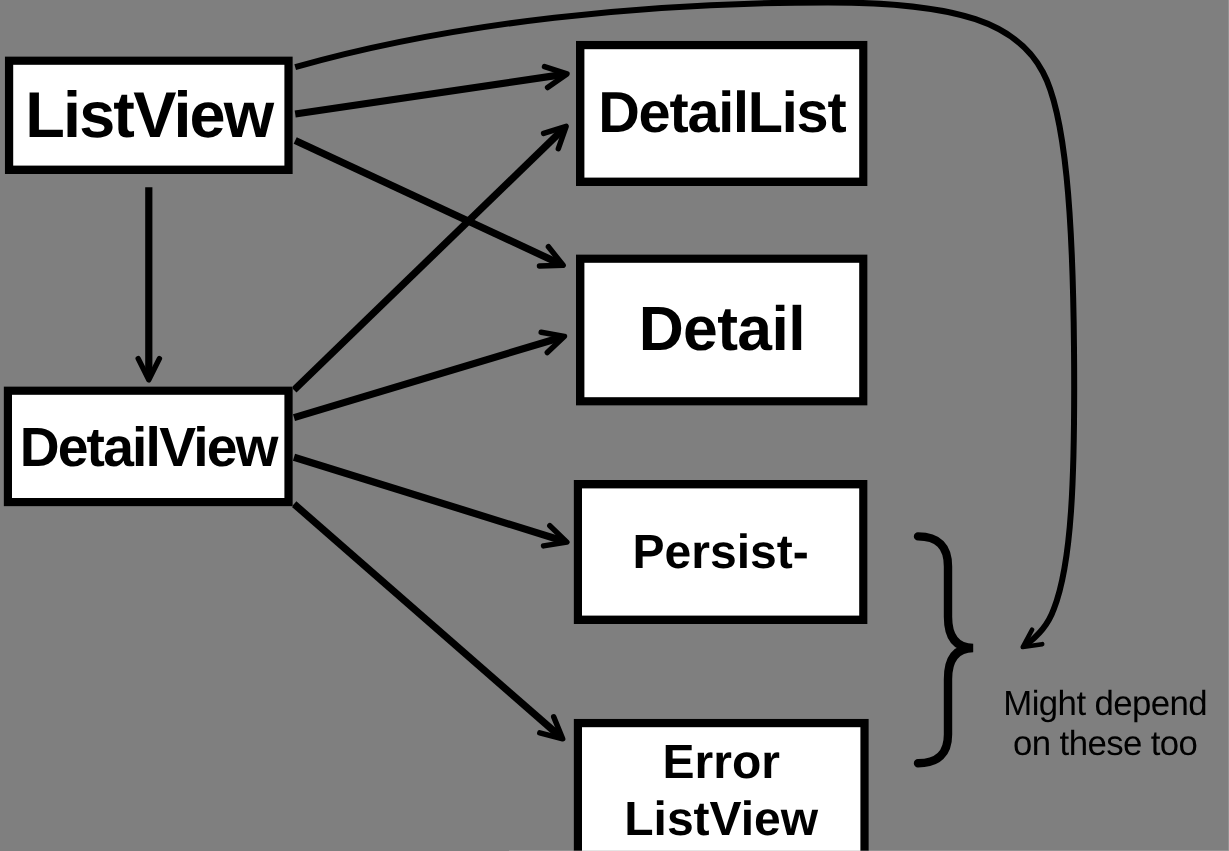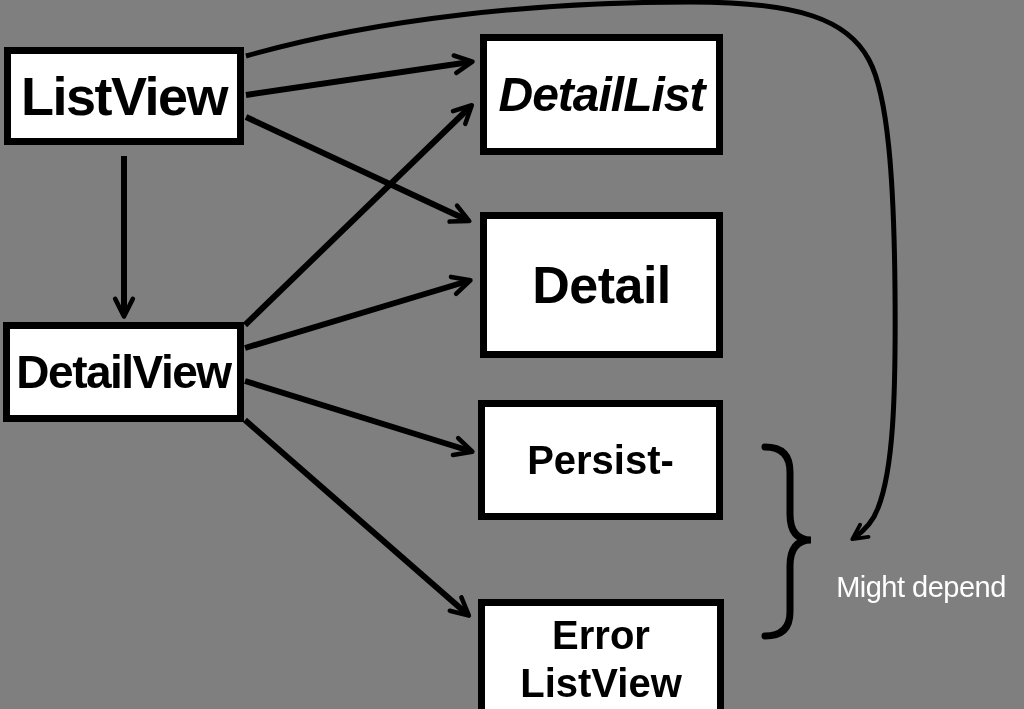--- a/index.html
+++ b/index.html
@@ -21,30 +21,30 @@
     font-weight:bold;
     display:flex;
     flex-direction:column;
     align-items:center;
     justify-content:center;
     text-align:center;
     white-space:nowrap;
   }
   .box-listview   { left:4px;   top:47px;  width:240px; height:98px; font-size:54px; letter-spacing:-1.5px; }
   .box-detailview { left:3px;   top:322px; width:241px; height:100px; font-size:46px; letter-spacing:-1.5px; }
-  .box-detaillist { left:480px; top:34px;  width:243px; height:121px; font-size:48px; letter-spacing:-1px;font-style:italic; }
-  .box-detail     { left:480px; top:212px; width:243px; height:146px; font-size:52px; letter-spacing:-0.5px; }
+  .box-detaillist { left:480px; top:34px;  width:243px; height:121px; font-size:48px; letter-spacing:-1px; }
+  .box-detail     { left:480px; top:212px; width:243px; height:126px; font-size:52px; letter-spacing:-0.5px; }
   .box-persistence{ left:478px; top:400px; width:245px; height:120px; font-size:40px; line-height:50px;justify-content:center; }
   .box-errorhandling { left:478px; top:587px; width:246px; height:119px; font-size:40px; line-height:48px;margin-top:12px; }
   .annotation {
     position:absolute;
     left:818px; top:571px; width:206px;
     font-size:29px; line-height:33px;
     letter-spacing:-0.5px;
-    color:#ffffff;
+    color:#000000;
     text-align:center;
     font-weight:normal;
   }
 </style>
 </head>
 <body>
 
 <div class="stage">
 
   <svg class="edges" viewBox="0 0 1024 709" xmlns="http://www.w3.org/2000/svg">
@@ -93,15 +93,16 @@
     <span>Persist-</span>
   </div>
 
   <div class="box box-errorhandling">
     <span>Error</span>
     <span>ListView</span>
   </div>
 
   <div class="annotation">
     <div>Might depend</div>
+    <div>on these too</div>
   </div>
 
 </div>
 
 </body></html>

